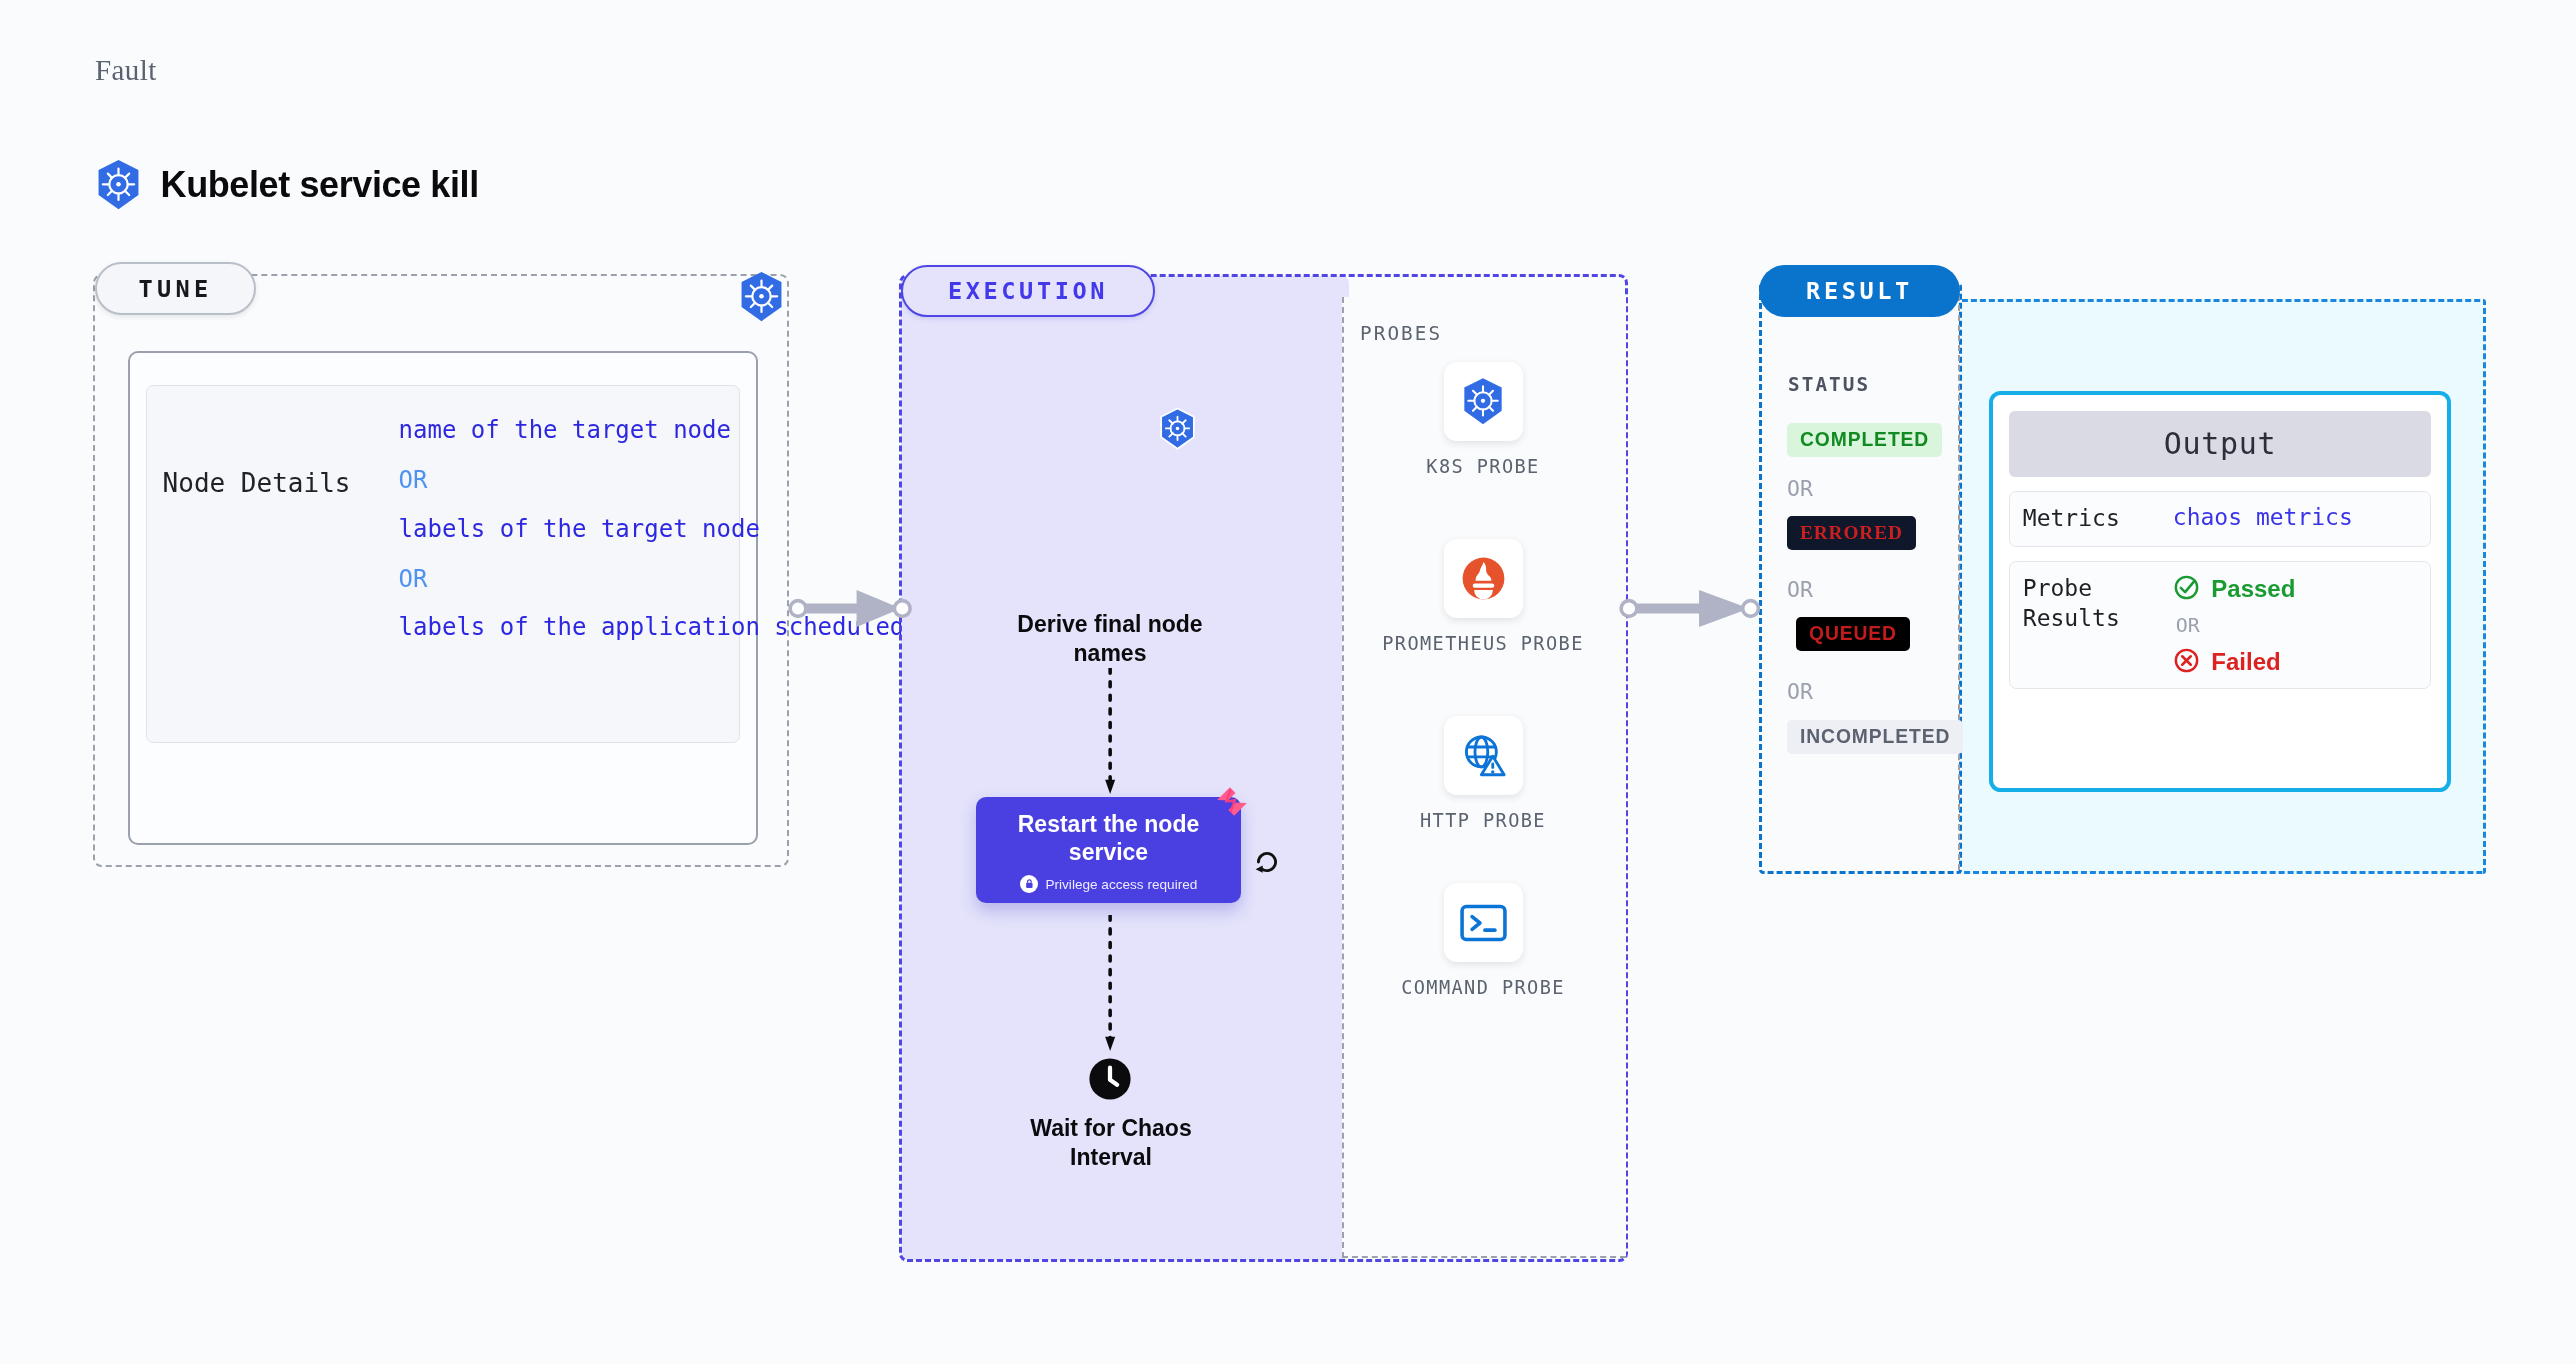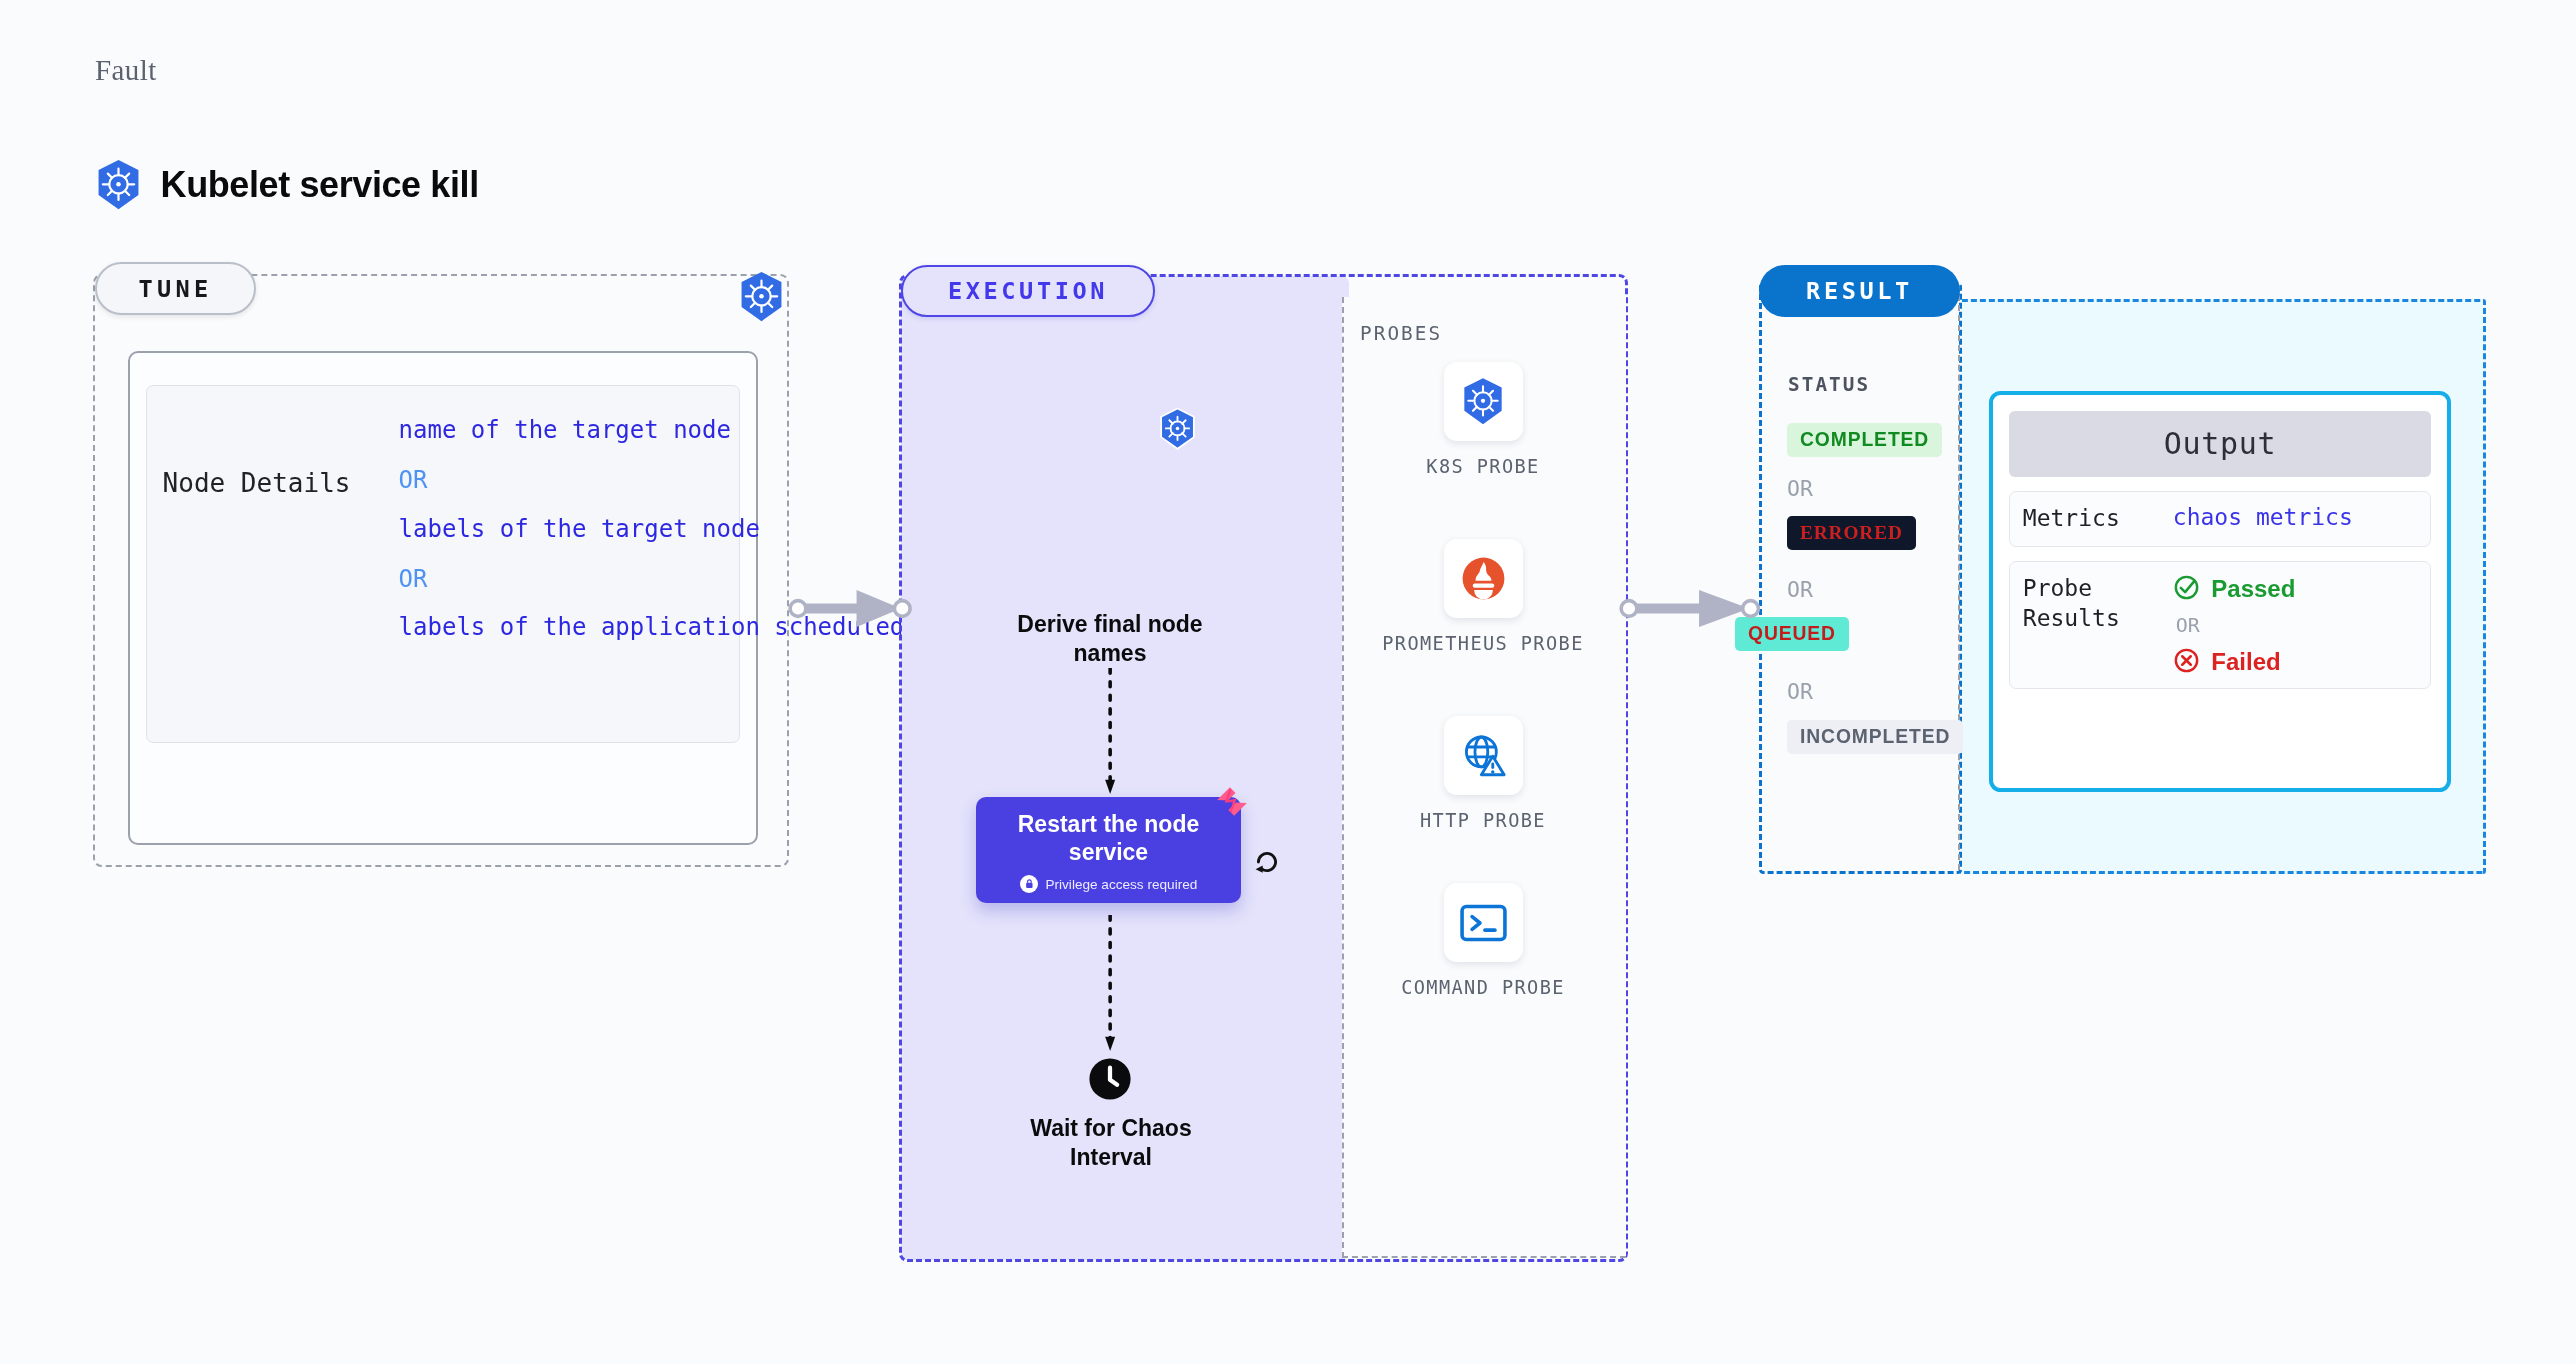--- a/index.html
+++ b/index.html
@@ -431,21 +431,21 @@
   <div id="output-region"></div>
   <div id="status-col"></div>
   <div id="status-divider"></div>
   <div class="tag" id="result-tag">RESULT</div>
   <div id="status-label">STATUS</div>
 
   <div class="badge" style="left:1787px; top:423px; background:#d9f5dc; color:#128a22;">COMPLETED</div>
   <div class="or-text" style="top:476px;">OR</div>
   <div class="badge" style="left:1787px; top:516px; background:#0f172a; color:#cc1f1f;font-family:Liberation Serif, serif;">ERRORED</div>
   <div class="or-text" style="top:577px;">OR</div>
-  <div class="badge" style="left:1735px; top:617px; background:#5eead4; color:#c41c1c;">QUEUED</div>
+  <div class="badge" style="left:1796px; top:617px; background:#000000; color:#c41c1c;">QUEUED</div>
   <div class="or-text" style="top:679px;">OR</div>
   <div class="badge" style="left:1787px; top:720px; background:#eeeff5; color:#5b6270;">INCOMPLETED</div>
 
   <div id="output-card">
     <div class="card-header">Output</div>
     <div class="out-row">
       <div class="out-key">Metrics</div>
       <div class="out-val">chaos metrics</div>
     </div>
     <div class="out-row">

